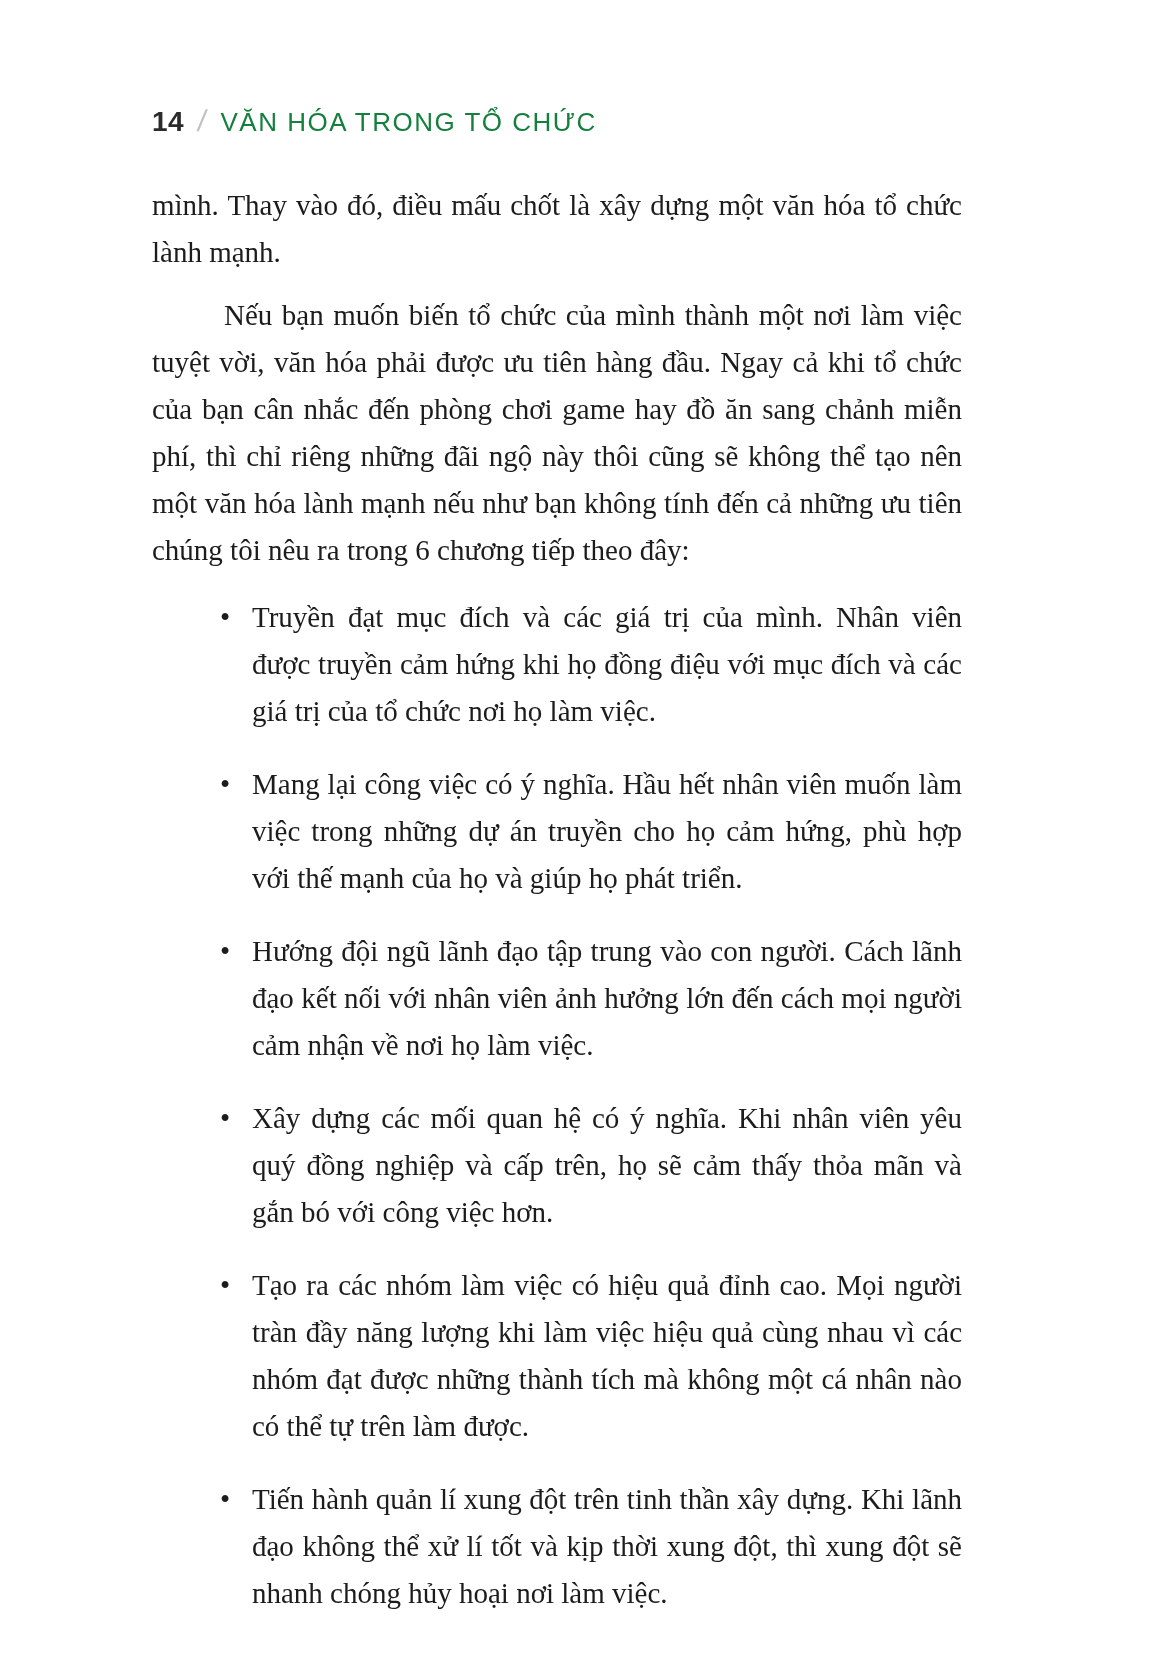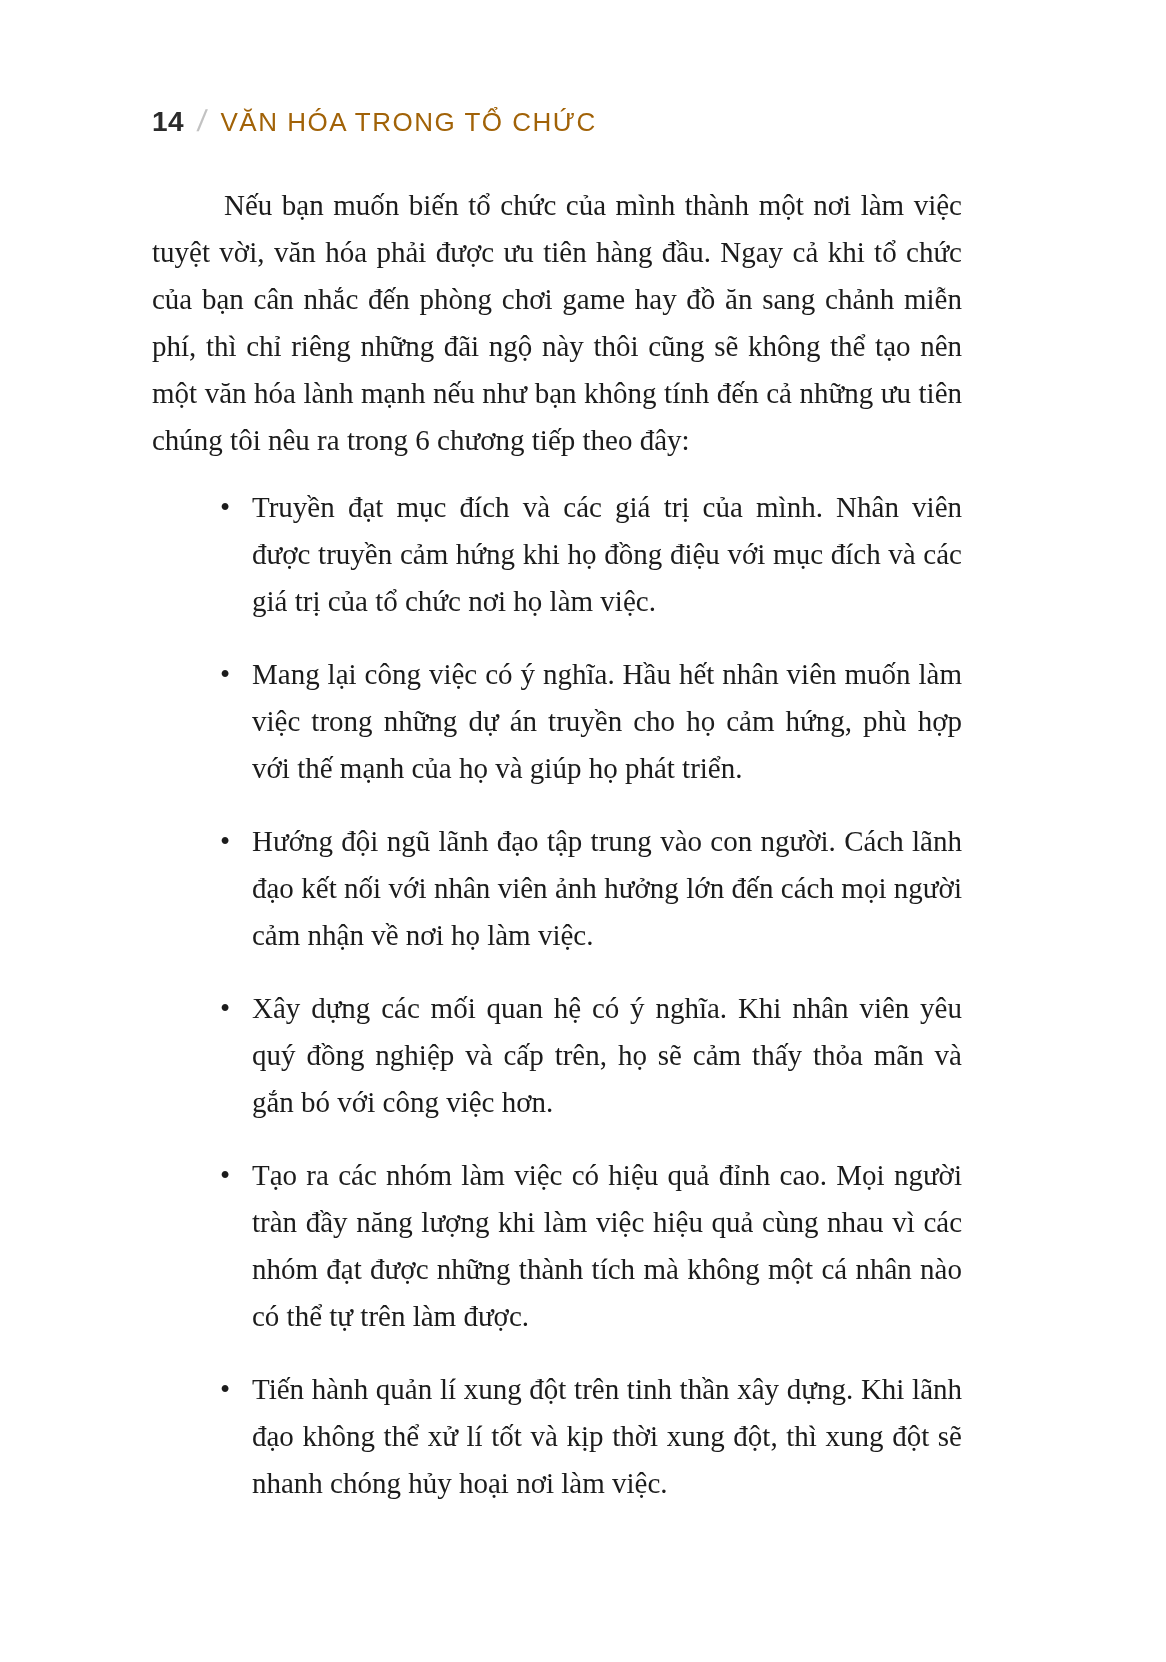--- a/index.html
+++ b/index.html
@@ -36,21 +36,21 @@
   }
   .header-slash {
     font-size: 30px;
     font-weight: 400;
     color: #c2c2c2;
     transform: skewX(-8deg);
   }
   .running-title {
     font-size: 26px;
     font-weight: 400;
-    color: #a16207;
+    color: #15803d;
     letter-spacing: 1.5px;
   }
   .body-text {
     color: #1c1c1c;
     font-size: 29px;
     line-height: 47px;
     text-align: justify;
     text-align-last: left;
   }
   .body-text p {
@@ -90,20 +90,21 @@
 <div class="page">
 
   <div class="running-header">
     <span class="page-num">14</span>
     <span class="header-slash">/</span>
     <span class="running-title">VĂN HÓA TRONG TỔ CHỨC</span>
   </div>
 
   <div class="body-text">
 
+    <p class="para-continued">mình. Thay vào đó, điều mấu chốt là xây dựng một văn hóa tổ chức lành mạnh.</p>
 
     <p class="para-indented">Nếu bạn muốn biến tổ chức của mình thành một nơi làm việc tuyệt vời, văn hóa phải được ưu tiên hàng đầu. Ngay cả khi tổ chức của bạn cân nhắc đến phòng chơi game hay đồ ăn sang chảnh miễn phí, thì chỉ riêng những đãi ngộ này thôi cũng sẽ không thể tạo nên một văn hóa lành mạnh nếu như bạn không tính đến cả những ưu tiên chúng tôi nêu ra trong 6 chương tiếp theo đây:</p>
 
     <ul class="bullet-list">
       <li>
         <span class="bullet-marker">•</span>
         <span>Truyền đạt mục đích và các giá trị của mình. Nhân viên được truyền cảm hứng khi họ đồng điệu với mục đích và các giá trị của tổ chức nơi họ làm việc.</span>
       </li>
       <li>
         <span class="bullet-marker">•</span>

